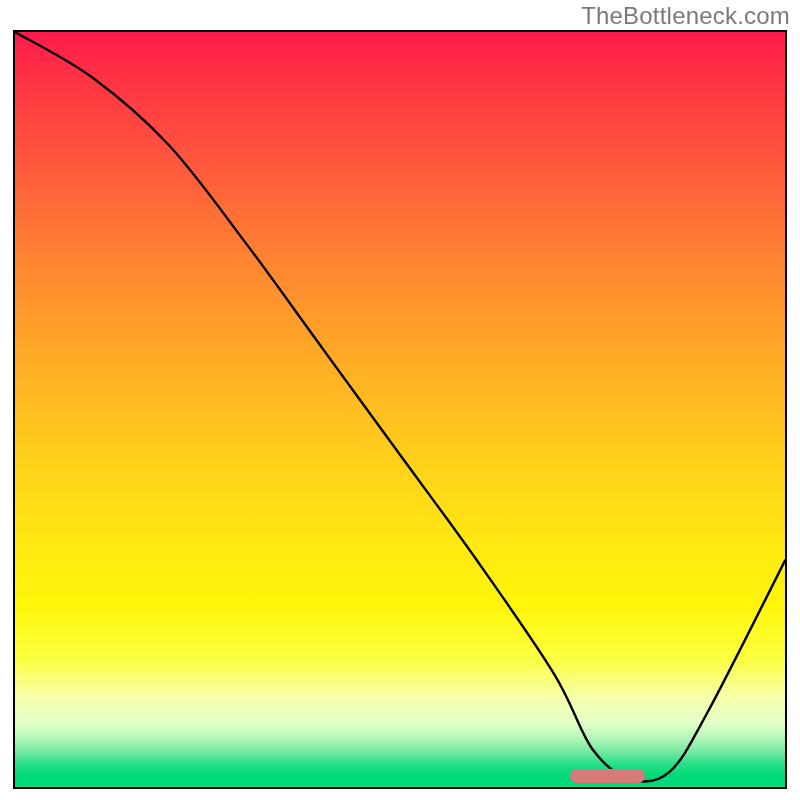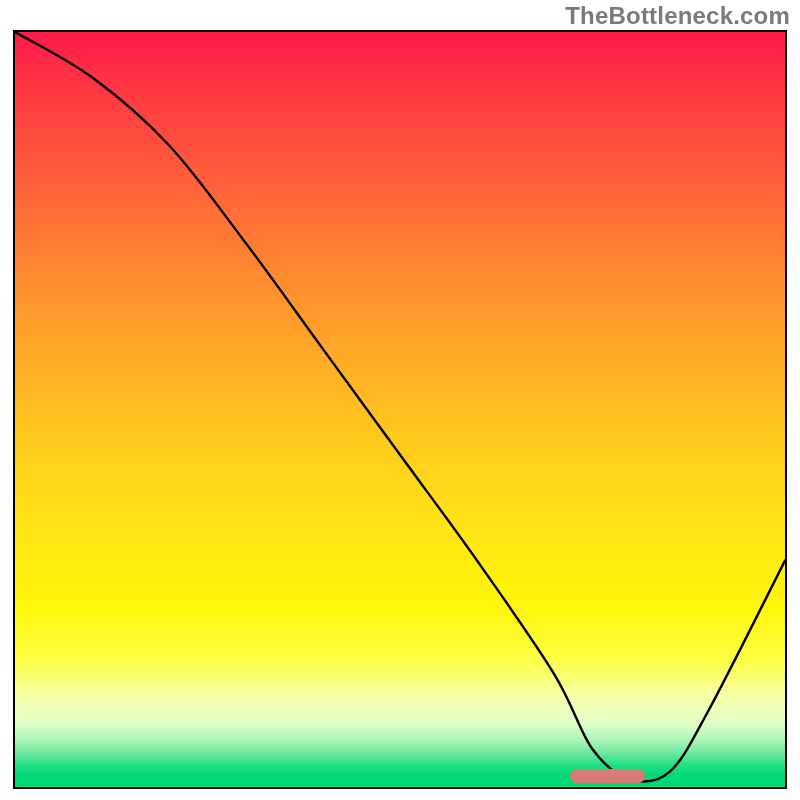--- a/index.html
+++ b/index.html
@@ -13,21 +13,21 @@
   .wrap {
     position: relative;
     width: 800px;
     height: 800px;
   }
   .watermark {
     position: absolute;
     top: 2px;
     right: 10px;
     font-size: 24px;
-    font-weight: bold;
+    font-weight: normal;
     color: #7a7a7a;
     letter-spacing: 0.2px;
     z-index: 10;
   }
   .plot {
     position: absolute;
     left: 13px;
     top: 30px;
     width: 774px;
     height: 759px;

